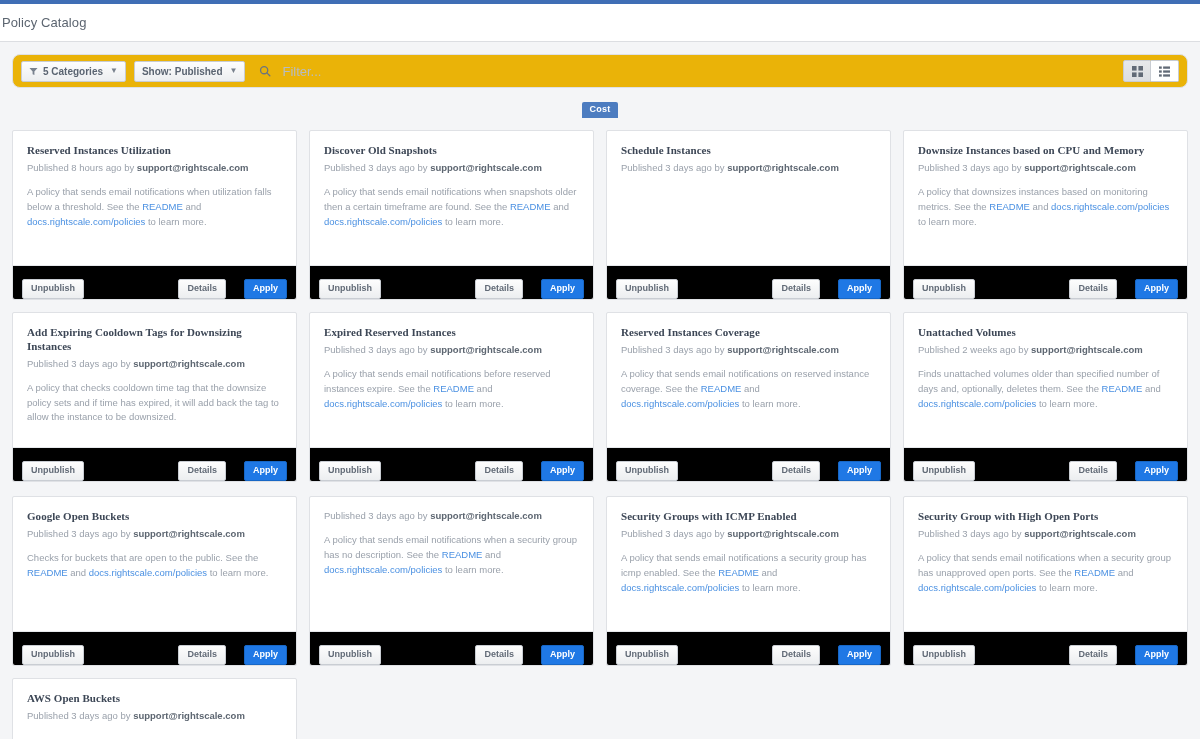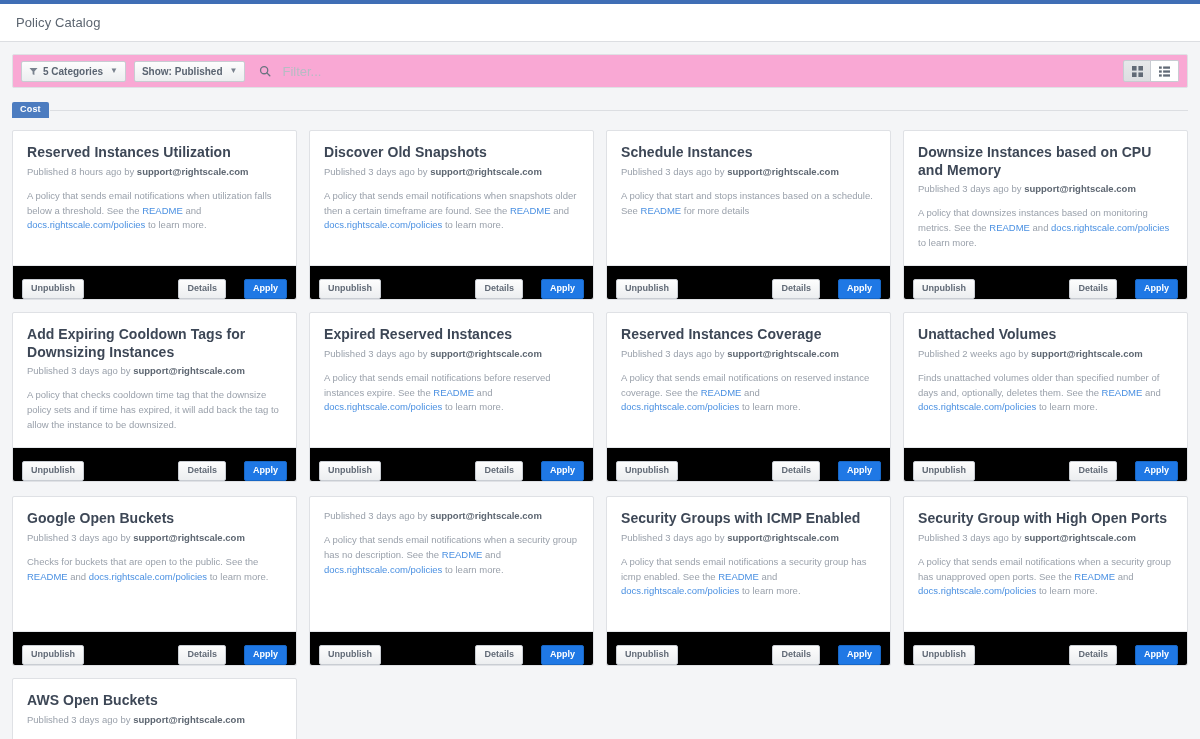--- a/index.html
+++ b/index.html
@@ -19,37 +19,37 @@
     width: 100%;
   }
 
   
   .page-header {
     height: 38px;
     background: #ffffff;
     border-bottom: 1px solid #dcdee2;
     display: flex;
     align-items: center;
-    padding: 0 16px;
+    padding: 0 2px;
   }
   .page-title {
     font-size: 13px;
     color: #5c6570;
     font-weight: 400;
     letter-spacing: .1px;
   }
 
   
   .toolbar-wrap {
     padding: 12px 12px 0 12px;
   }
   .toolbar {
-    background: #f9a8d4;
+    background: #eab308;
     border: 1px solid #dfe1e5;
-    border-radius: 2px;
+    border-radius: 8px;
     height: 34px;
     display: flex;
     align-items: center;
     padding: 0 8px;
     position: relative;
   }
   .btn-dd {
     height: 21px;
     display: inline-flex;
     align-items: center;
@@ -112,20 +112,21 @@
     height: 739px;
   }
 
   
   .section { margin-top: 14px; }
   .section-head {
     display: flex;
     align-items: center;
     height: 16px;
     margin-bottom: 12px;
+    flex-direction: column;
   }
   .cat-badge {
     font-size: 9px;
     font-weight: bold;
     color: #ffffff;
     padding: 3px 8px 4px 8px;
     border-radius: 2px 2px 0 0;
     letter-spacing: .2px;
     line-height: 1;
     white-space: nowrap;
@@ -153,26 +154,27 @@
     display: flex;
     flex-direction: column;
     position: relative;
   }
   .card-body {
     padding: 13px 14px 8px 14px;
     flex: 1;
     overflow: hidden;
   }
   .card-title {
-    font-size: 14px;
+    font-size: 11px;
     font-weight: bold;
     color: #3d4756;
     margin: 0 0 4px 0;
     line-height: 1.25;
     letter-spacing: .05px;
+    font-family: Liberation Serif, serif;
   }
   .card-meta {
     font-size: 9.5px;
     color: #9aa1ab;
     margin: 0 0 11px 0;
     line-height: 1.3;
   }
   .card-meta b { color: #5d6671; font-weight: bold; }
   .card-desc {
     font-size: 9.5px;
@@ -313,21 +315,20 @@
             <div class="foot-right">
               <button class="btn btn-default">Details</button>
               <button class="btn btn-primary">Apply</button>
             </div>
           </div>
         </div>
         <div class="card">
           <div class="card-body">
             <div class="card-title">Schedule Instances</div>
             <div class="card-meta"><span>Published 3 days ago by </span><b>support@rightscale.com</b></div>
-            <div class="card-desc"><span>A policy that start and stops instances based on a schedule. See </span><a href="#">README</a><span> for more details</span></div>
           </div>
           <div class="card-foot">
             <button class="btn btn-default">Unpublish</button>
             <div class="foot-right">
               <button class="btn btn-default">Details</button>
               <button class="btn btn-primary">Apply</button>
             </div>
           </div>
         </div>
         <div class="card">

